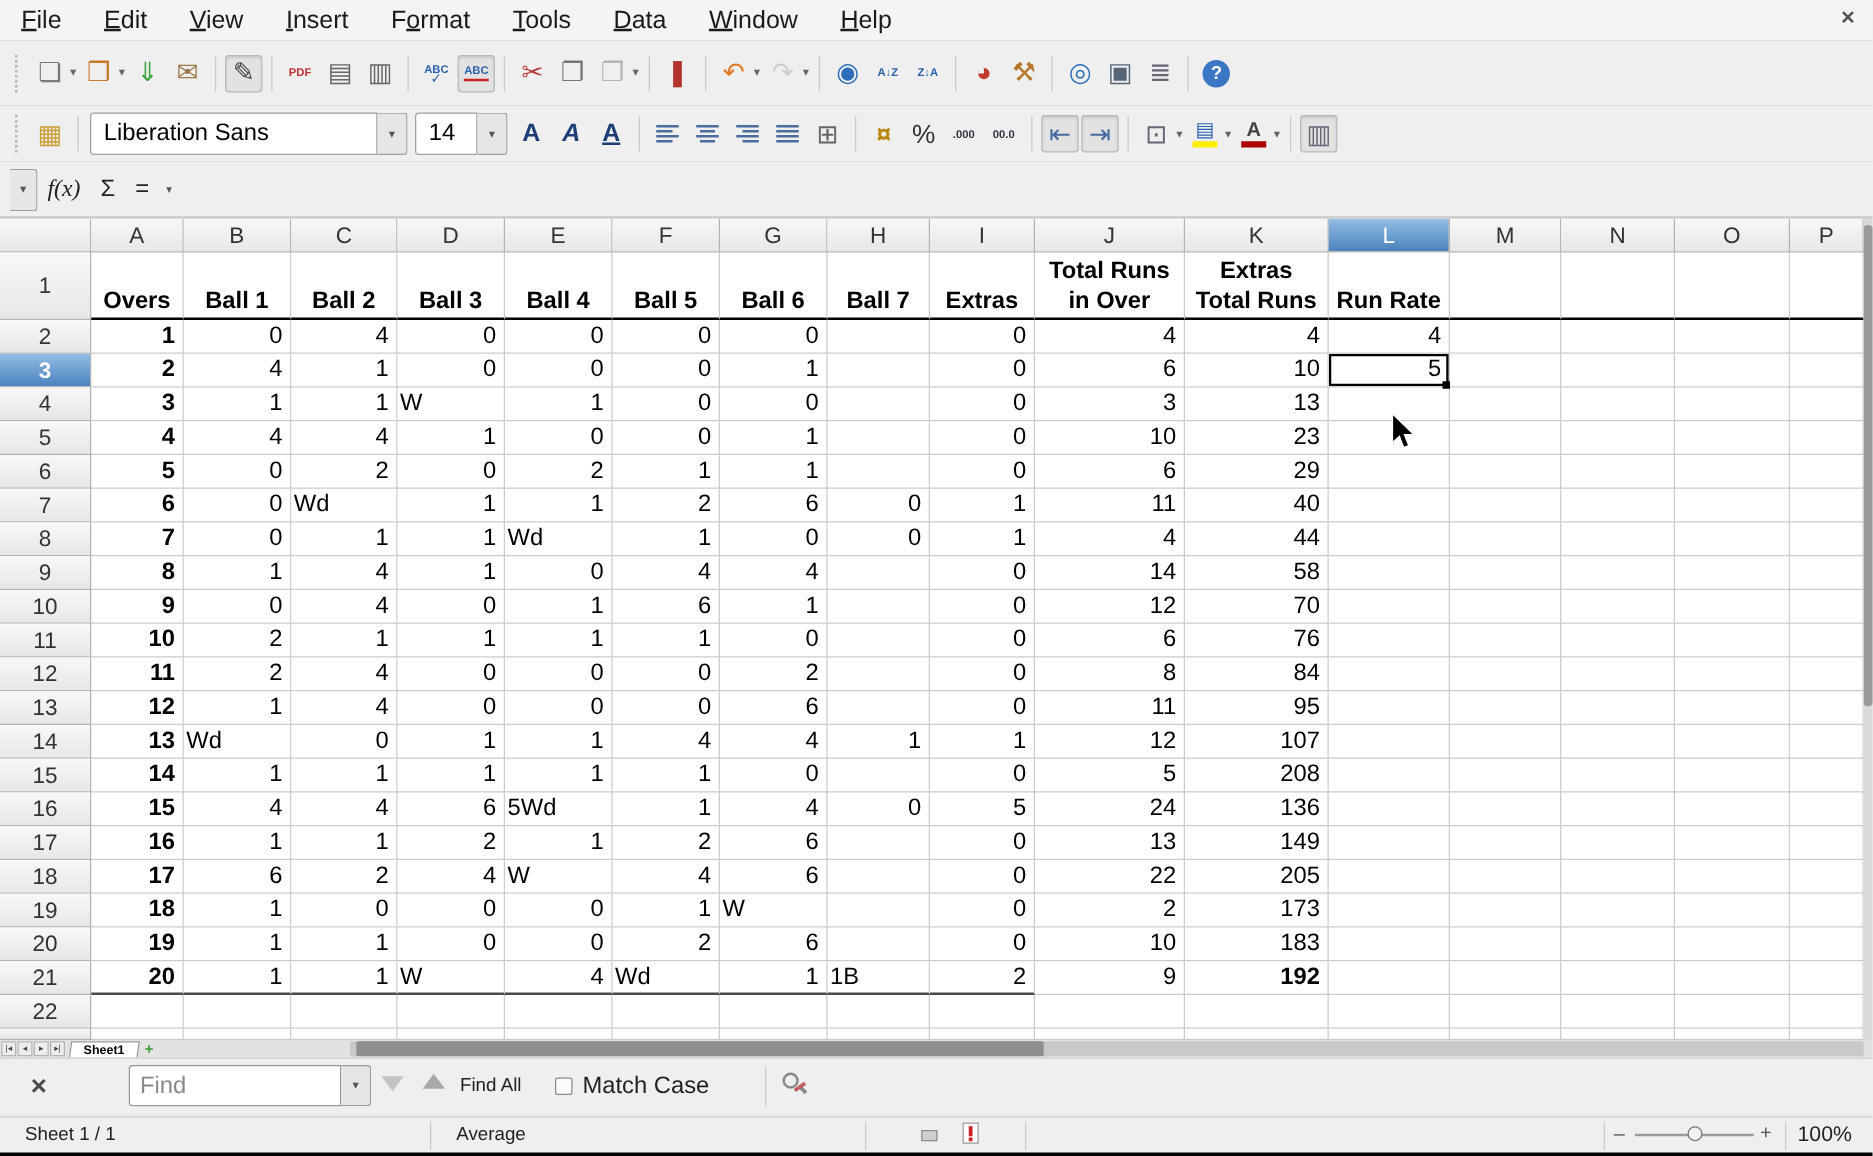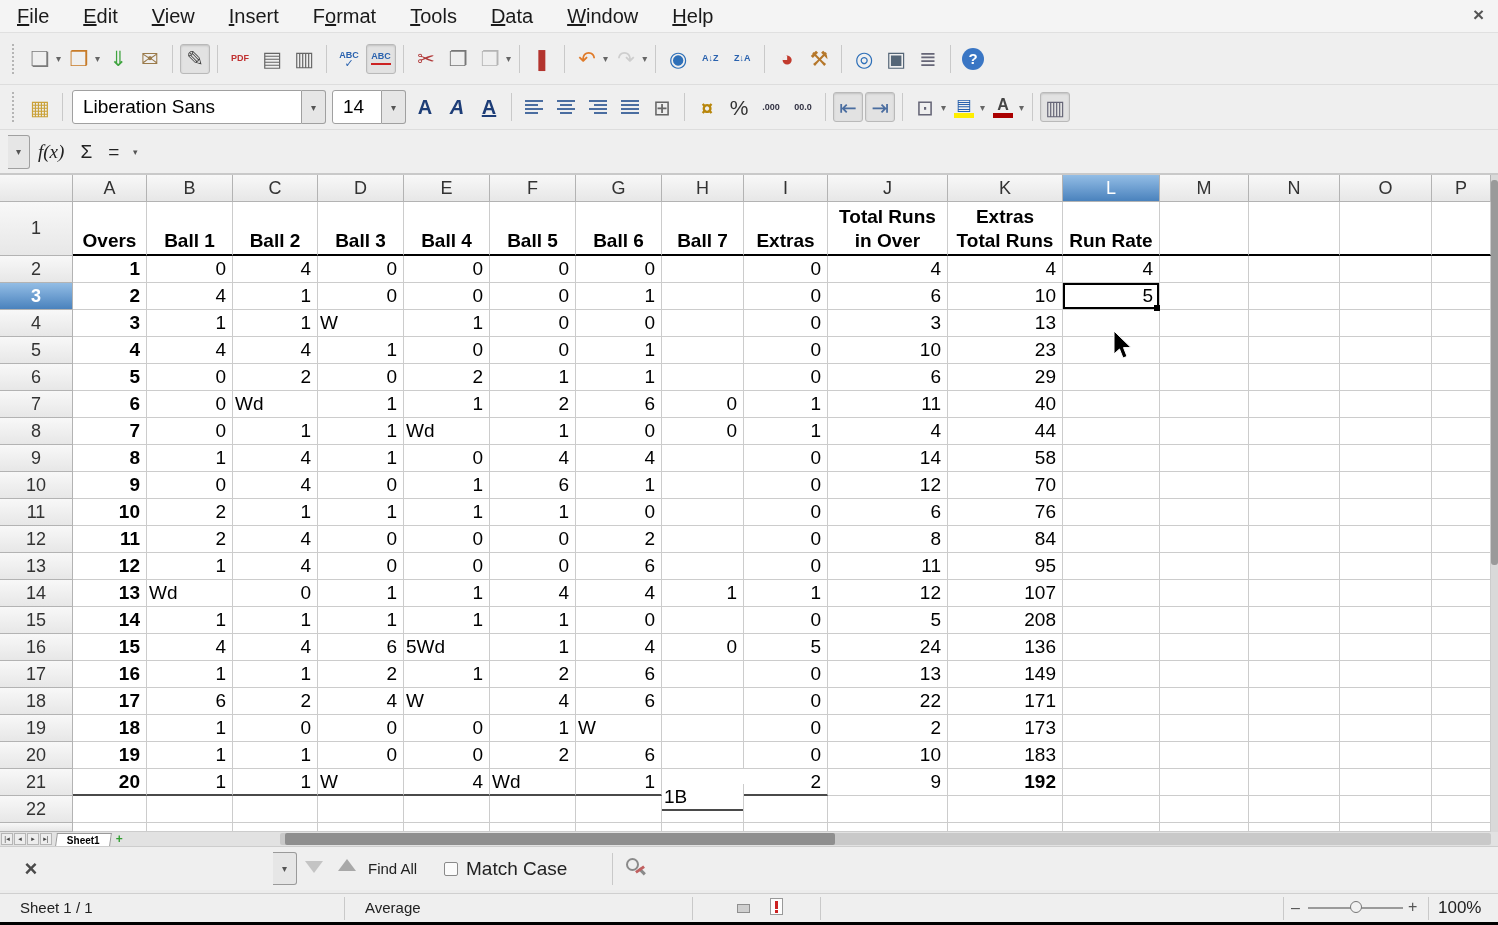--- a/index.html
+++ b/index.html
@@ -712,21 +712,21 @@
       <div class="cell r b" style="width: 74px; height: 27px;">17</div>
       <div class="cell r" style="width: 86px; height: 27px;">6</div>
       <div class="cell r" style="width: 85px; height: 27px;">2</div>
       <div class="cell r" style="width: 86px; height: 27px;">4</div>
       <div class="cell l" style="width: 86px; height: 27px;">W</div>
       <div class="cell r" style="width: 86px; height: 27px;">4</div>
       <div class="cell r" style="width: 86px; height: 27px;">6</div>
       <div class="cell r" style="width: 82px; height: 27px;"></div>
       <div class="cell r" style="width: 84px; height: 27px;">0</div>
       <div class="cell r" style="width: 120px; height: 27px;">22</div>
-      <div class="cell r" style="width: 115px; height: 27px;">171</div>
+      <div class="cell r" style="width: 115px; height: 27px;">205</div>
       <div class="cell r" style="width: 97px; height: 27px;"></div>
       <div class="cell r" style="width: 89px; height: 27px;"></div>
       <div class="cell r" style="width: 91px; height: 27px;"></div>
       <div class="cell r" style="width: 92px; height: 27px;"></div>
       <div class="cell r" style="width: 59px; height: 27px;"></div>
     </div>
     <div class="grow" style="height: 27px;">
       <div class="rowhead" style="height: 27px;">19</div>
       <div class="cell r b" style="width: 74px; height: 27px;">18</div>
       <div class="cell r" style="width: 86px; height: 27px;">1</div>
@@ -766,21 +766,21 @@
     </div>
     <div class="grow" style="height: 27px;">
       <div class="rowhead" style="height: 27px;">21</div>
       <div class="cell r b thickbot" style="width: 74px; height: 27px;">20</div>
       <div class="cell r thickbot" style="width: 86px; height: 27px;">1</div>
       <div class="cell r thickbot" style="width: 85px; height: 27px;">1</div>
       <div class="cell l thickbot" style="width: 86px; height: 27px;">W</div>
       <div class="cell r thickbot" style="width: 86px; height: 27px;">4</div>
       <div class="cell l thickbot" style="width: 86px; height: 27px;">Wd</div>
       <div class="cell r thickbot" style="width: 86px; height: 27px;">1</div>
-      <div class="cell l thickbot" style="width: 82px; height: 27px; margin-top: 15px;">1B</div>
+      <div class="cell l thickbot" style="width: 82px; height: 27px;">1B</div>
       <div class="cell r thickbot" style="width: 84px; height: 27px;">2</div>
       <div class="cell r" style="width: 120px; height: 27px;">9</div>
       <div class="cell r b" style="width: 115px; height: 27px;">192</div>
       <div class="cell r" style="width: 97px; height: 27px;"></div>
       <div class="cell r" style="width: 89px; height: 27px;"></div>
       <div class="cell r" style="width: 91px; height: 27px;"></div>
       <div class="cell r" style="width: 92px; height: 27px;"></div>
       <div class="cell r" style="width: 59px; height: 27px;"></div>
     </div>
     <div class="grow" style="height: 27px;">
@@ -835,20 +835,21 @@
       <span>Sheet1</span>
     </span>
   <span id="add-sheet">+</span>
   <span id="hscroll">
       <span class="thumb"></span>
     </span>
 </div>
 
 <div class="band" id="findbar">
   <span id="find-close">×</span>
+  <span id="find-input">Find</span>
   <span id="find-drop">▾</span>
   <span class="find-chev" id="find-prev"></span>
   <span class="find-chev" id="find-next"></span>
   <span id="find-all-label">Find All</span>
   <span id="match-case-box"></span>
   <span id="match-case-label">Match Case</span>
   <span id="find-sep"></span>
   <span id="find-replace-icon">
     <span class="lens"></span>
       <span class="handle"></span>

